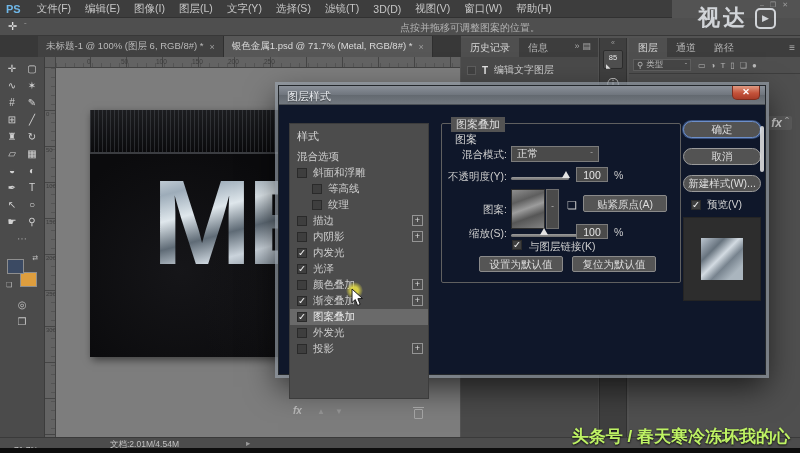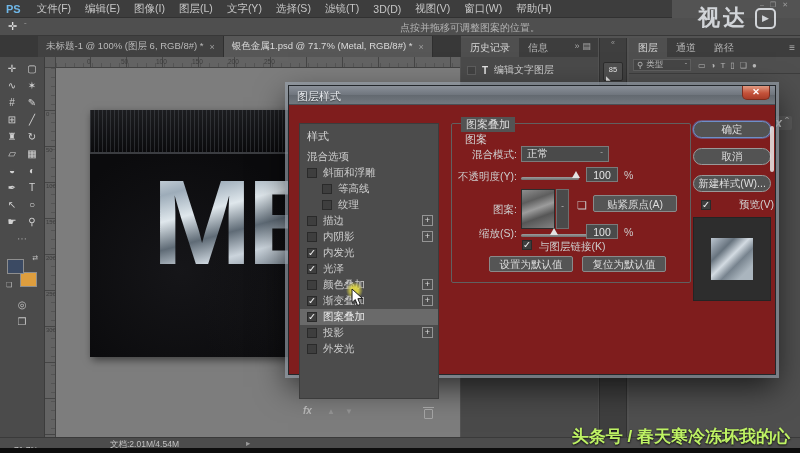--- a/index.html
+++ b/index.html
@@ -61,21 +61,21 @@
 .history-panel{position:absolute;left:461px;top:38px;width:137px;height:399px;background:#4a4a4a;z-index:3}
 .panel-tabs{display:flex;height:19px;background:#3d3d3d;font-size:10px;color:#b5b5b5;position:relative}
 .panel-tab{padding:3px 9px 0;white-space:nowrap}
 .panel-tab.active{background:#4f4f4f;color:#d8d8d8}
 .panel-tabs .ptab-icons{position:absolute;right:4px;top:3px;font-size:9px;color:#a5a5a5;letter-spacing:3px}
 .hist-item{display:flex;align-items:center;gap:6px;padding:6px 4px 0 6px;font-size:10px;color:#cfcfcf}
 .hist-box{width:9px;height:9px;border:1px solid #5e5e5e;background:#424242}
 .hist-T{font-weight:bold;color:#e2e2e2}
 .dock{position:absolute;left:599px;top:38px;width:28px;height:399px;background:#3f3f3f;border-left:1px solid #323232;border-right:1px solid #323232;z-index:3;text-align:center}
 .dock-collapse{font-size:7px;color:#9a9a9a;display:block;margin-top:1px}
-.dock-brush{width:20px;height:19px;margin:16px auto 0;background:#4f4f4f;border:1px solid #2d2d2d;border-radius:2px;font-size:7.5px;color:#e6e6e6;line-height:9px;padding-top:2px}
+.dock-brush{width:20px;height:19px;margin:4px auto 0;background:#4f4f4f;border:1px solid #2d2d2d;border-radius:2px;font-size:7.5px;color:#e6e6e6;line-height:9px;padding-top:2px}
 .dock-brush .tip{display:block;font-size:6px;color:#dcdcdc;text-align:left;padding-left:2px}
 .dock-info{margin-top:7px;font-size:12px;color:#cdcdcd}
 .layers-panel{position:absolute;left:629px;top:38px;width:171px;height:399px;background:#4f4f4f;z-index:3}
 .layers-panel .panel-menu{position:absolute;right:5px;top:4px;font-size:10px;color:#b0b0b0}
 .filter-row{display:flex;align-items:center;height:17px;background:#4f4f4f;border-bottom:1px solid #3d3d3d;padding:0 4px;gap:3px}
 .filter-select{display:flex;align-items:center;gap:3px;width:58px;height:12px;background:#454545;border:1px solid #5f5f5f;font-size:8.5px;color:#b7b7b7;padding:0 3px}
 .filter-select .fs-caret{margin-left:auto;font-size:7px}
 .filter-icons{display:flex;gap:5px;margin-left:4px;font-size:8px;color:#b8b8b8}
 .fx-badge{position:absolute;right:8px;top:78px;font-size:12px;font-style:italic;font-weight:bold;color:#d0d0d0;background:#5a5a5a;border-radius:2px;padding:0 3px;z-index:3}
 .fx-badge .chev{font-style:normal;font-weight:normal;margin-left:3px;color:#a8a8a8}
@@ -88,21 +88,21 @@
 .blackbar{position:absolute;left:0;top:448px;width:800px;height:5px;background:#0d0d0d;z-index:5}
 
 
 .watermark{position:absolute;right:10px;top:425px;font-size:17px;font-weight:bold;color:#bef264;z-index:30;white-space:nowrap;
  text-shadow:0 1px 2px rgba(0,0,0,.85),0 0 1px #444}
 .brand{position:absolute;right:24px;top:3px;display:flex;align-items:center;gap:7px;z-index:30;color:rgba(228,231,236,.88)}
 .brand .brand-text{font-size:22px;font-weight:bold;letter-spacing:3px}
 .brand .play{width:21px;height:21px;border:2.5px solid rgba(228,231,236,.88);border-radius:5px;display:flex;align-items:center;justify-content:center;font-size:9px}
 
 
-.dialog{position:absolute;left:288px;top:85px;width:488px;height:290px;background:#7f1d1d;z-index:10;border:1px solid #23272b;
+.dialog{position:absolute;left:278px;top:85px;width:488px;height:290px;background:#0f172a;z-index:10;border:1px solid #23272b;
  box-shadow:0 0 0 3px rgba(155,164,175,.65),0 12px 30px rgba(0,0,0,.65)}
 .dlg-title{position:relative;height:19px;background:linear-gradient(#8a9099,#6f757d 50%,#636970 51%,#72787f);border-bottom:1px solid #4a4f55}
 .dlg-title-text{position:absolute;left:8px;top:3px;font-size:11px;color:#eceff3;text-shadow:0 1px 1px rgba(0,0,0,.5)}
 .dlg-close{position:absolute;right:5px;top:0;width:28px;height:14px;background:linear-gradient(#e09a82,#c4523a 55%,#a83c28);border:1px solid #7e2d1e;border-top:none;border-radius:0 0 5px 5px;color:#fff;font-size:9px;font-weight:bold;text-align:center;line-height:13px}
 .dlg-body{position:relative;width:100%;height:310px}
 
 
 .styles-panel{position:absolute;left:10px;top:18px;width:140px;height:276px;background:#4c4c4c;border:1px solid #3c3c3c;overflow:hidden}
 .styles-header{padding:5px 0 5px 7px;font-size:11px;color:#d6d6d6}
 .srow{display:flex;align-items:center;height:16px;padding-left:7px;position:relative;color:#cdcdcd;font-size:10.5px;white-space:nowrap}
@@ -134,21 +134,21 @@
  background:linear-gradient(160deg,#8e8e8e,#5e5e5e 28%,#9c9c9c 48%,#565656 68%,#838383),repeating-linear-gradient(12deg,rgba(255,255,255,.12) 0 2px,rgba(0,0,0,.12) 2px 5px)}
 .pattern-caret-strip{position:absolute;left:267px;top:84px;width:13px;height:40px;background:#4a4a4a;border:1px solid #6e6e6e;font-size:8px;color:#c0c0c0;text-align:center;line-height:38px}
 .snap-glyph{position:absolute;left:288px;top:94px;font-size:11px;color:#c8c8c8}
 .dbtn{position:absolute;background:#555;border:1px solid #8a8a8a;color:#dcdcdc;font-size:10.5px;text-align:center;border-radius:2px}
 .lnk-cb{position:absolute;left:233px;top:135px}
 .lnk-lbl{position:absolute;left:250px;top:135px;font-size:10.5px;color:#cdcdcd}
 
 
 .abtn{position:absolute;left:404px;width:78px;height:17px;border:1px solid #9a9a9a;border-radius:9px;background:#535353;color:#dedede;font-size:10.5px;text-align:center;line-height:15px}
 .abtn.ok{border-color:#6d8fc9;box-shadow:0 0 0 1px rgba(95,135,205,.5)}
-.preview-row{position:absolute;left:412px;top:93px;display:flex;align-items:center;gap:22px;font-size:10.5px;color:#d2d2d2}
+.preview-row{position:absolute;left:412px;top:93px;display:flex;align-items:center;gap:0;font-size:10.5px;color:#d2d2d2}
 .pvbox{position:absolute;left:404px;top:112px;width:78px;height:84px;background:#2d2d2d;border:1px solid #242424}
 .pvpat{width:42px;height:42px;margin:20px auto 0;
  background:linear-gradient(135deg,#bcc6d0,#67737e 28%,#d3dbe2 46%,#77838e 62%,#aab5be 82%),repeating-linear-gradient(105deg,rgba(255,255,255,.2) 0 1px,rgba(0,0,0,.18) 1px 4px)}
 .dlg-scroll{position:absolute;right:1px;top:40px;width:4px;height:46px;background:#e9e9e9;border-radius:2px;opacity:.85}
 
 
 .cursor-glow{position:absolute;left:346px;top:282px;width:17px;height:17px;border-radius:50%;z-index:40;
  background:radial-gradient(circle,rgba(222,214,70,.95) 0 30%,rgba(222,214,70,0) 72%)}
 .cursor{position:absolute;left:351px;top:288px;z-index:41}
 </style>
@@ -362,26 +362,26 @@
           <span class="cb on"></span>
           <span>渐变叠加</span>
           <span class="plus"></span>
         </div>
       <div class="srow sel">
           <span class="cb on"></span>
           <span>图案叠加</span>
         </div>
       <div class="srow">
           <span class="cb"></span>
+          <span>外发光</span>
+        </div>
+      <div class="srow">
+          <span class="cb"></span>
           <span>投影</span>
           <span class="plus"></span>
-        </div>
-      <div class="srow">
-          <span class="cb"></span>
-          <span>外发光</span>
         </div>
     </div>
     <div class="styles-footer">
       <span class="fx-lbl">fx</span>
       <span class="arr-up">▲</span>
       <span class="arr-dn">▼</span>
       <span class="trash"></span>
     </div>
 
     <span class="section-title">图案叠加</span>

